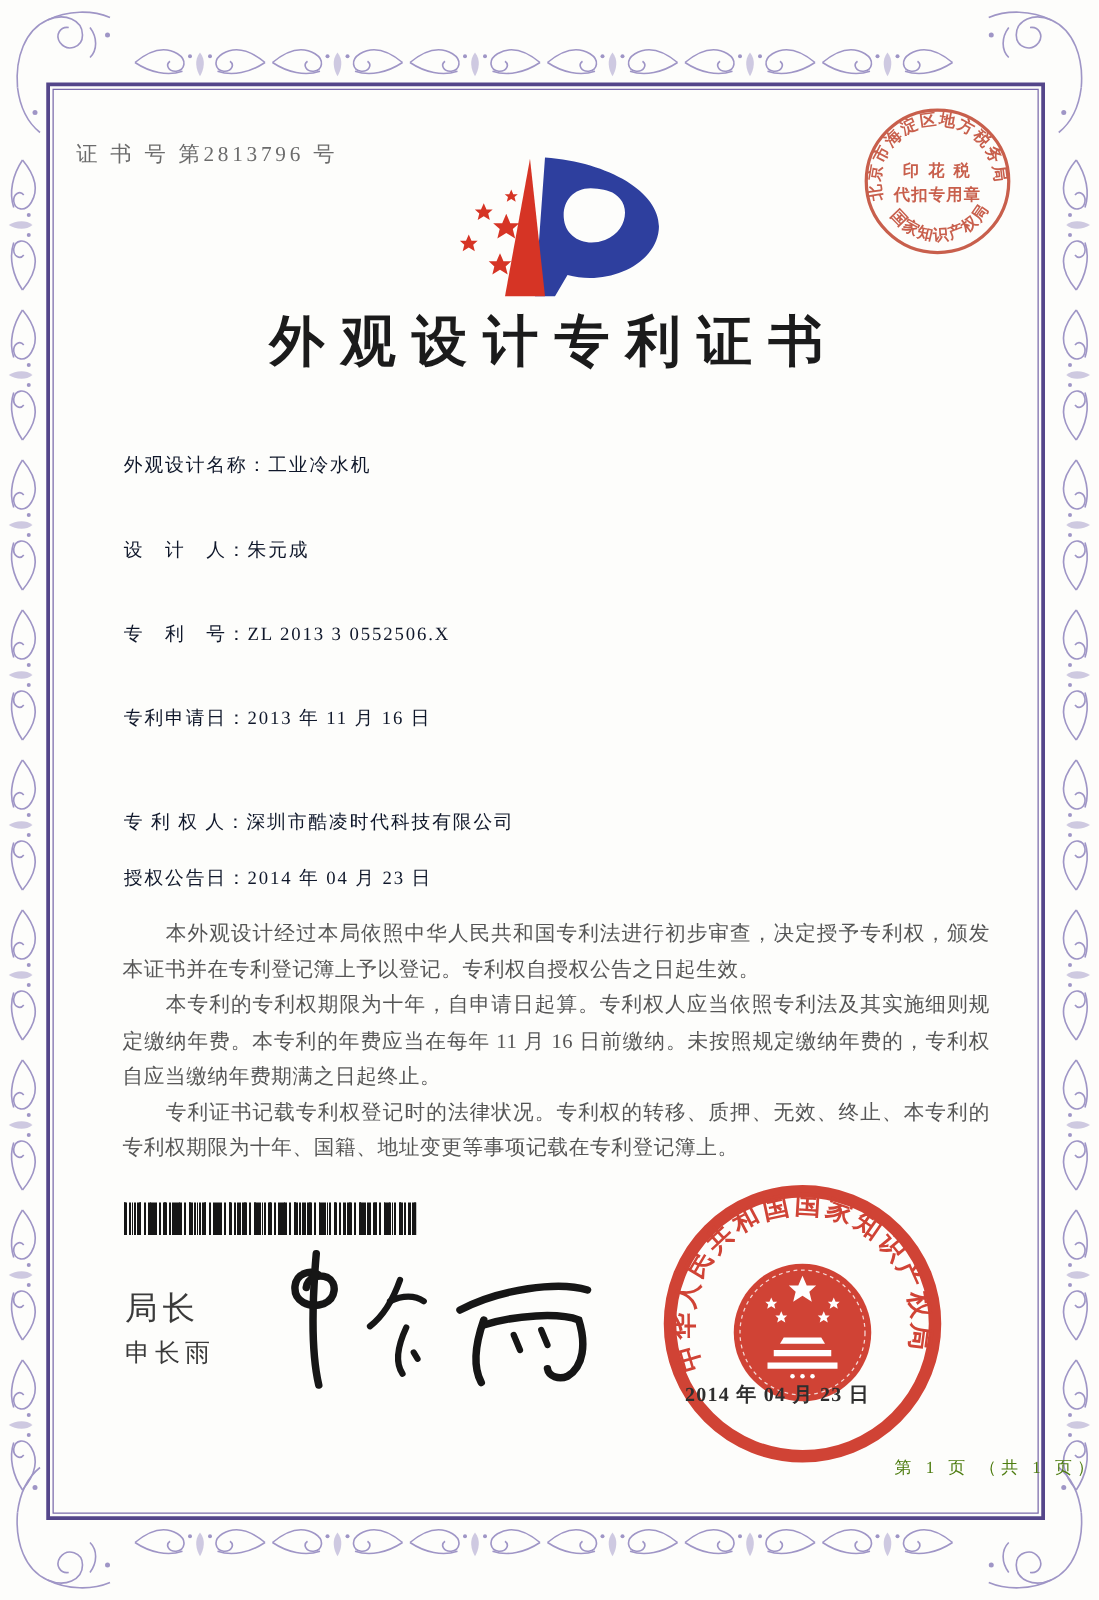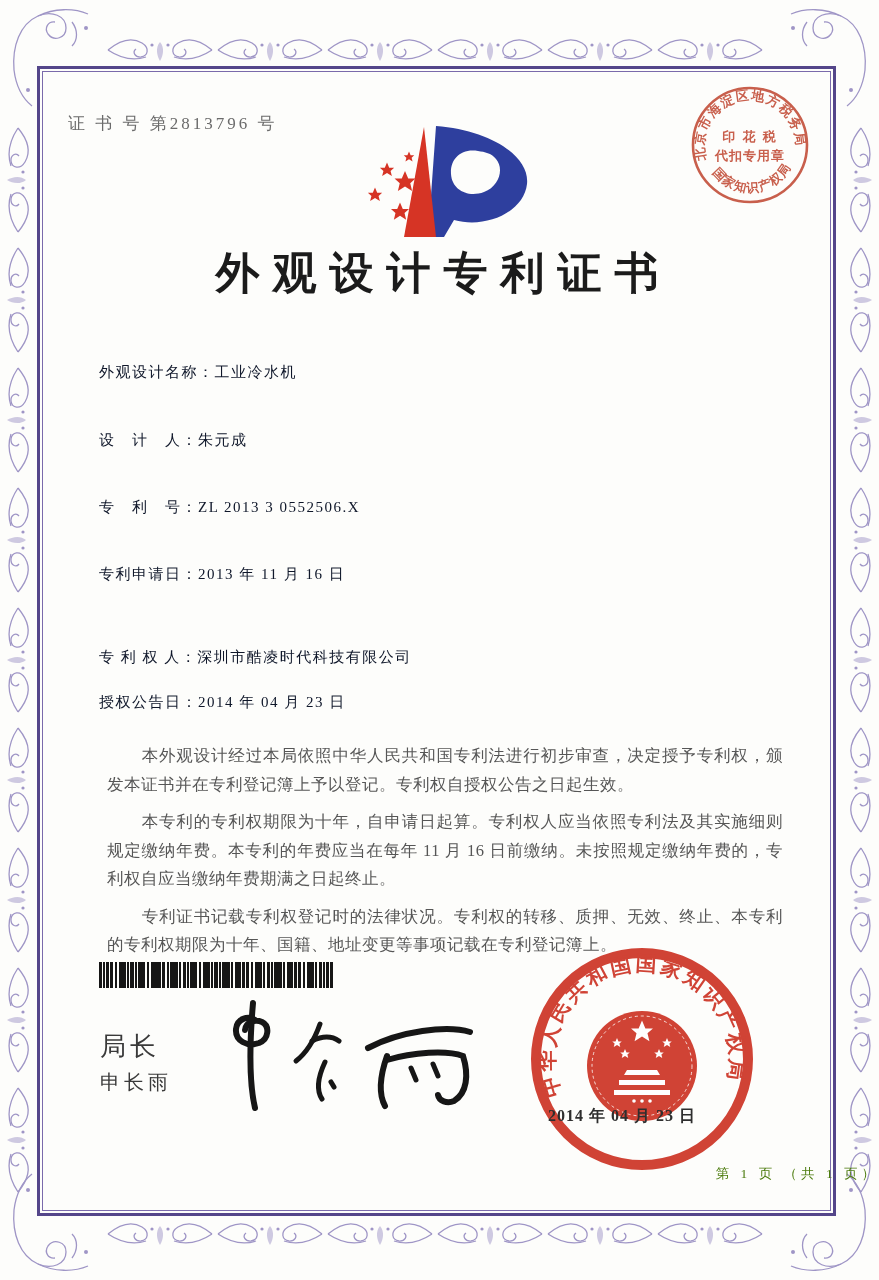--- a/index.html
+++ b/index.html
@@ -7,30 +7,30 @@
     position:relative;width:879px;height:1280px;background:#fdfdfb;overflow:hidden;
     font-family:"Liberation Serif","DejaVu Serif",serif;color:#555;
   }
   
   .lace{position:absolute;left:0;top:0;width:879px;height:1280px;color:#8f84bd;}
   
   .frame{position:absolute;left:37px;top:66px;width:799px;height:1150px;
     border:3px solid #54468a;box-sizing:border-box;}
   .frame-inner{position:absolute;left:2px;top:2px;right:2px;bottom:2px;
     border:1px solid #7a6aab;}
-  .cert-no{position:absolute;left:68px;top:112px;font-size:17px;letter-spacing:3px;color:#6b6b6b;}
+  .cert-no{position:absolute;left:61px;top:112px;font-size:17px;letter-spacing:3px;color:#6b6b6b;}
   .logo{position:absolute;left:338px;top:124px;}
   .tax-stamp{position:absolute;left:683px;top:78px;opacity:0.92;}
   .title{position:absolute;left:0;top:240px;width:879px;margin:4px;text-align:center;
     font-size:44px;font-weight:bold;letter-spacing:13px;color:#1b1b1b;}
   .field{position:absolute;left:99px;font-size:15px;letter-spacing:1.5px;color:#0f172a;white-space:nowrap;}
   .f0{top:363px}.f1{top:431px}.f2{top:498px}.f3{top:565px}.f4{top:648px}.f5{top:693px}
   .body-text{position:absolute;left:98px;top:733px;width:694px;font-size:16.5px;
     line-height:28.5px;color:#565656;text-align:justify;}
-  .body-text p{margin:9px;text-indent:2.1em;letter-spacing:0.5px;}
+  .body-text p{margin:0;text-indent:2.1em;letter-spacing:0.5px;}
   .barcode{position:absolute;left:99px;top:962px;width:234px;height:26px;
     background-image:
       repeating-linear-gradient(90deg,#161616 0px 2px,transparent 2px 4px),
       repeating-linear-gradient(90deg,#161616 0px 1px,transparent 1px 6.5px),
       repeating-linear-gradient(90deg,#161616 0px 3px,transparent 3px 10.5px);}
   .comm-title{position:absolute;left:100px;top:1029px;font-size:26px;letter-spacing:4px;color:#3a3a3a;}
   .comm-name{position:absolute;left:100px;top:1069px;font-size:20px;letter-spacing:4px;color:#3a3a3a;}
   .signature{position:absolute;left:200px;top:998px;}
   .seal{position:absolute;left:524px;top:944px;opacity:0.95;}
   .seal-date{position:absolute;left:548px;top:1106px;width:180px;font-size:16px;

